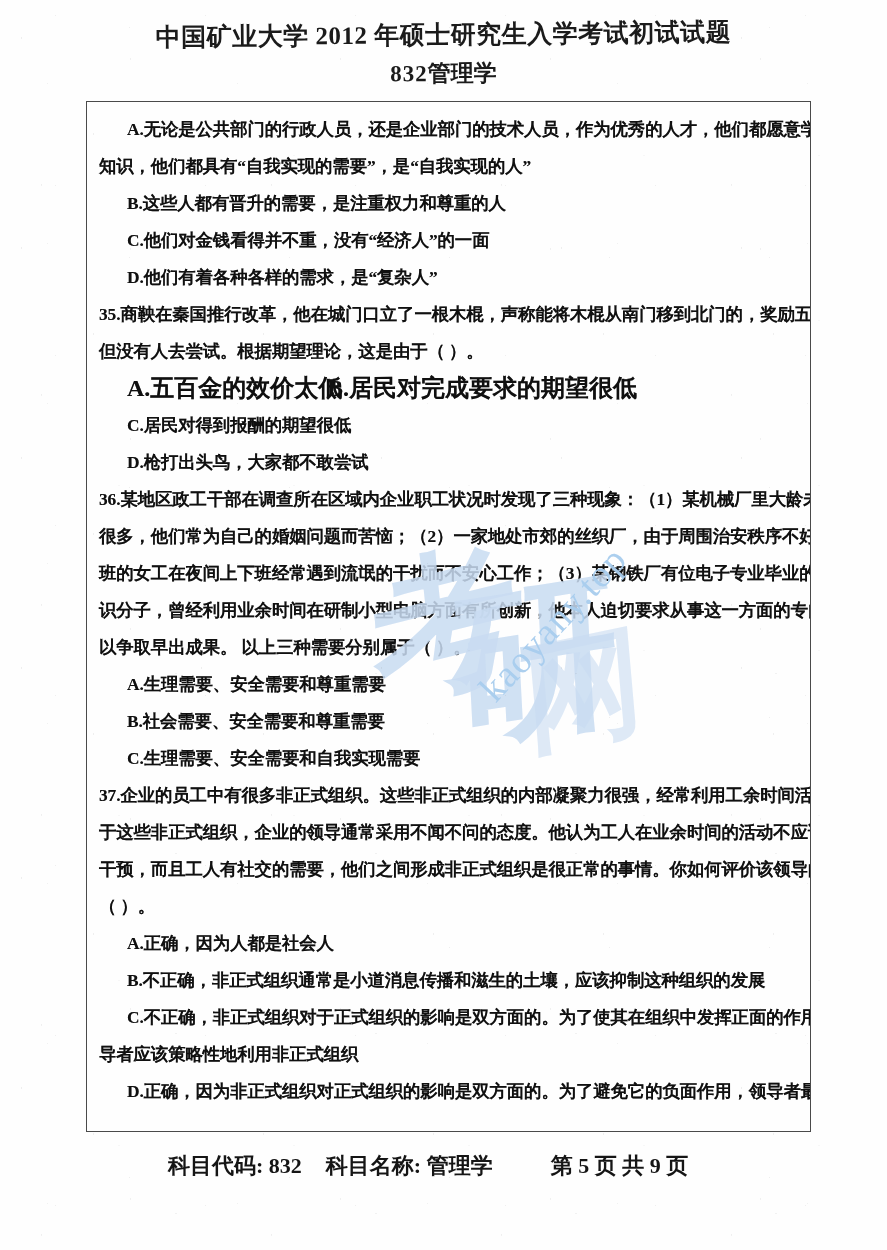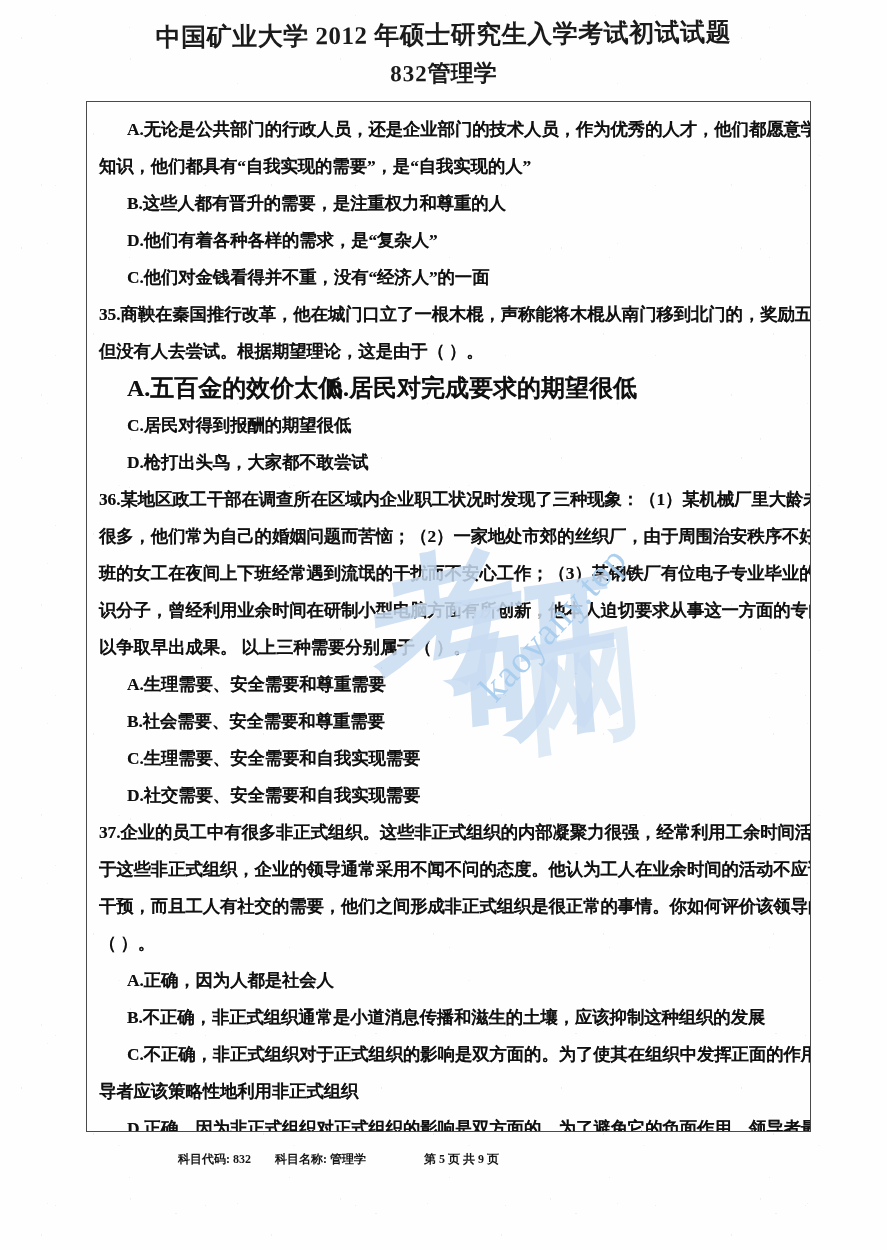--- a/index.html
+++ b/index.html
@@ -117,26 +117,26 @@
     color: #101010;
     text-shadow: 0 0 .35px rgba(0,0,0,.45);
   }
   .optrow.pad { padding-left: 28px; }
   .optrow .o1 { width: 200px; }
   .optrow .o4 { width: auto; }
 
   
   .footer {
     position: absolute;
-    left: 78px;
+    left: 68px;
     width: 725px;
     top: 1151px;
     display: flex;
     align-items: baseline;
-    font-size: 12px;
+    font-size: 22px;
     font-weight: 600;
     color: #151515;
     font-family: "Liberation Serif", "DejaVu Serif", serif;
     white-space: nowrap;
   }
   .footer .fspace-a { width: 100px; }
   .footer .f-code   { margin-right: 24px; }
   .footer .f-name   { margin-right: 58px; }
 
   
@@ -183,22 +183,22 @@
     </div>
   </div>
 
   <div class="frame">
     <div class="frame-inner">
 
       <div class="blk">
         <p class="line indent">A.无论是公共部门的行政人员，还是企业部门的技术人员，作为优秀的人才，他们都愿意学习新</p>
         <p class="line">知识，他们都具有“自我实现的需要”，是“自我实现的人”</p>
         <p class="line indent">B.这些人都有晋升的需要，是注重权力和尊重的人</p>
+        <p class="line indent">C.他们对金钱看得并不重，没有“经济人”的一面</p>
         <p class="line indent">D.他们有着各种各样的需求，是“复杂人”</p>
-        <p class="line indent">C.他们对金钱看得并不重，没有“经济人”的一面</p>
       </div>
 
       <div class="blk">
         <p class="line q">35.商鞅在秦国推行改革，他在城门口立了一根木棍，声称能将木棍从南门移到北门的，奖励五百金，</p>
         <p class="line q">但没有人去尝试。根据期望理论，这是由于（        ）。</p>
         <div class="optrow pad">
           <span class="o1">A.五百金的效价太低</span>
           <span class="o4">B.居民对完成要求的期望很低</span>
         </div>
         <p class="line indent">C.居民对得到报酬的期望很低</p>
@@ -207,21 +207,20 @@
 
       <div class="blk">
         <p class="line q">36.某地区政工干部在调查所在区域内企业职工状况时发现了三种现象：（1）某机械厂里大龄未婚青年</p>
         <p class="line q">很多，他们常为自己的婚姻问题而苦恼；（2）一家地处市郊的丝织厂，由于周围治安秩序不好，做三</p>
         <p class="line q">班的女工在夜间上下班经常遇到流氓的干扰而不安心工作；（3）某钢铁厂有位电子专业毕业的中年知</p>
         <p class="line q">识分子，曾经利用业余时间在研制小型电脑方面有所创新，他本人迫切要求从事这一方面的专门研究，</p>
         <p class="line q">以争取早出成果。   以上三种需要分别属于（        ）。</p>
         <p class="line indent">A.生理需要、安全需要和尊重需要</p>
         <p class="line indent">B.社会需要、安全需要和尊重需要</p>
         <p class="line indent">C.生理需要、安全需要和自我实现需要</p>
-        <p class="line indent">D.社交需要、安全需要和自我实现需要</p>
       </div>
 
       <div class="blk">
         <p class="line q">37.企业的员工中有很多非正式组织。这些非正式组织的内部凝聚力很强，经常利用工余时间活动。对</p>
         <p class="line q">于这些非正式组织，企业的领导通常采用不闻不问的态度。他认为工人在业余时间的活动不应该受到</p>
         <p class="line q">干预，而且工人有社交的需要，他们之间形成非正式组织是很正常的事情。你如何评价该领导的看法</p>
         <p class="line q">（     ）。</p>
         <p class="line indent">A.正确，因为人都是社会人</p>
         <p class="line indent">B.不正确，非正式组织通常是小道消息传播和滋生的土壤，应该抑制这种组织的发展</p>
         <p class="line indent">C.不正确，非正式组织对于正式组织的影响是双方面的。为了使其在组织中发挥正面的作用，领</p>

